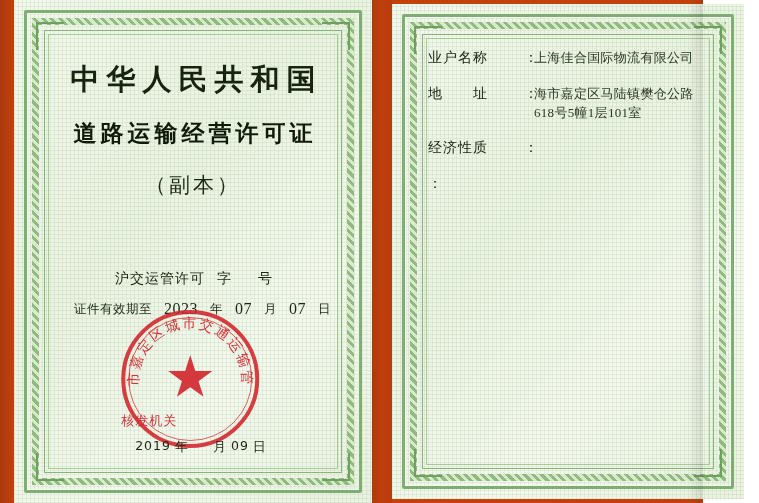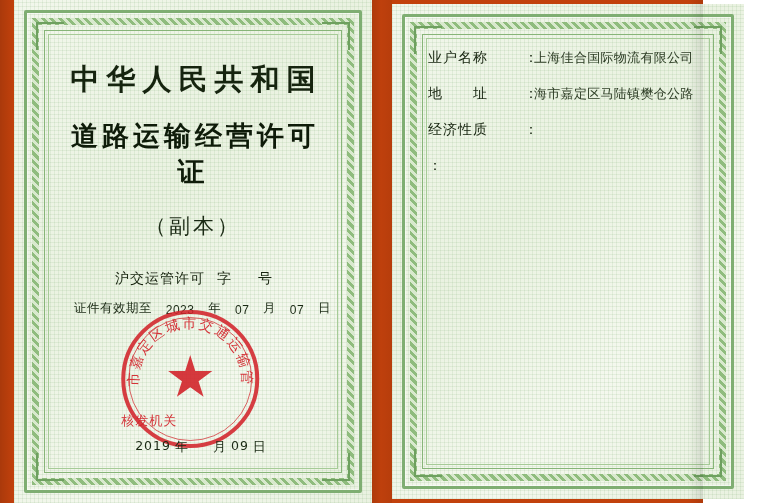--- a/index.html
+++ b/index.html
@@ -93,21 +93,21 @@
     font-size: 29px;
     letter-spacing: 7px;
     font-weight: bold;
     color: #16240f;
     text-indent: 7px;
     font-family: "DejaVu Serif", "Liberation Serif", serif;
   }
 
   .title-main {
     margin-top: 18px;
-    font-size: 27px;
+    font-size: 23px;
     letter-spacing: 4px;
     font-weight: bold;
     color: #0e1b09;
     text-indent: 4px;
     font-family: "DejaVu Serif", "Liberation Serif", serif;
   }
 
   .title-sub {
     margin-top: 22px;
     font-size: 21px;
@@ -147,22 +147,22 @@
     right: 1px;
     top: 262px;
     display: flex;
     align-items: flex-end;
     justify-content: space-between;
     font-size: 12.5px;
     color: #1b2a15;
     letter-spacing: 0.5px;
   }
   .valid-row .v {
-    font-family: Liberation Sans, sans-serif;
-    font-size: 12px;
+    font-family: Liberation Serif, serif;
+    font-size: 16px;
     padding: 0 3px;
   }
 
   
   .seal-wrap {
     position: absolute;
     left: 50%;
     top: 272px;
     transform: translateX(-52%);
     width: 138px;
@@ -376,20 +376,21 @@
         <span class="f-label">业户名称</span>
         <span class="f-colon">：</span>
         <span class="f-value">上海佳合国际物流有限公司</span>
       </div>
 
       <div class="field field-addr">
         <span class="f-label">地　　址</span>
         <span class="f-colon">：</span>
         <span class="f-value">
           <span class="l1">海市嘉定区马陆镇樊仓公路</span>
+          <span class="l2">618号5幢1层101室</span>
         </span>
       </div>
 
       <div class="field">
         <span class="f-label">经济性质</span>
         <span class="f-colon">：</span>
       </div>
 
       <div class="field">
         <span class="f-colon">：</span>

